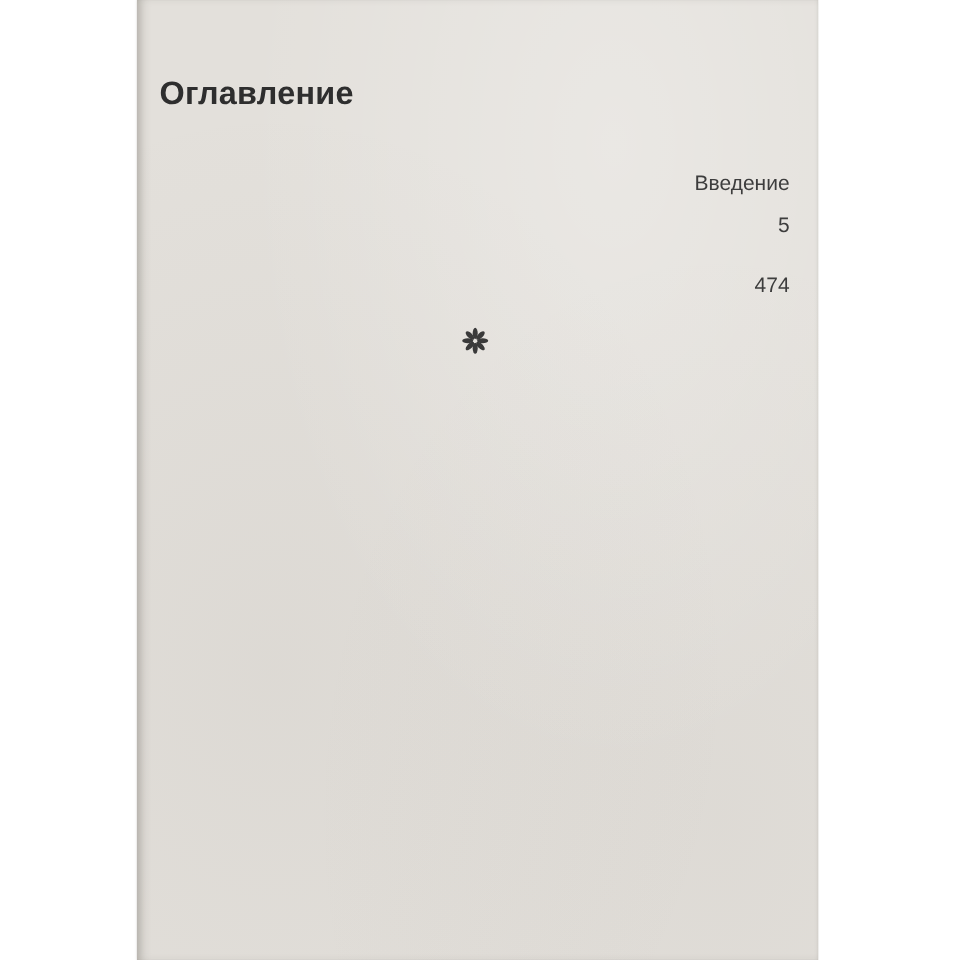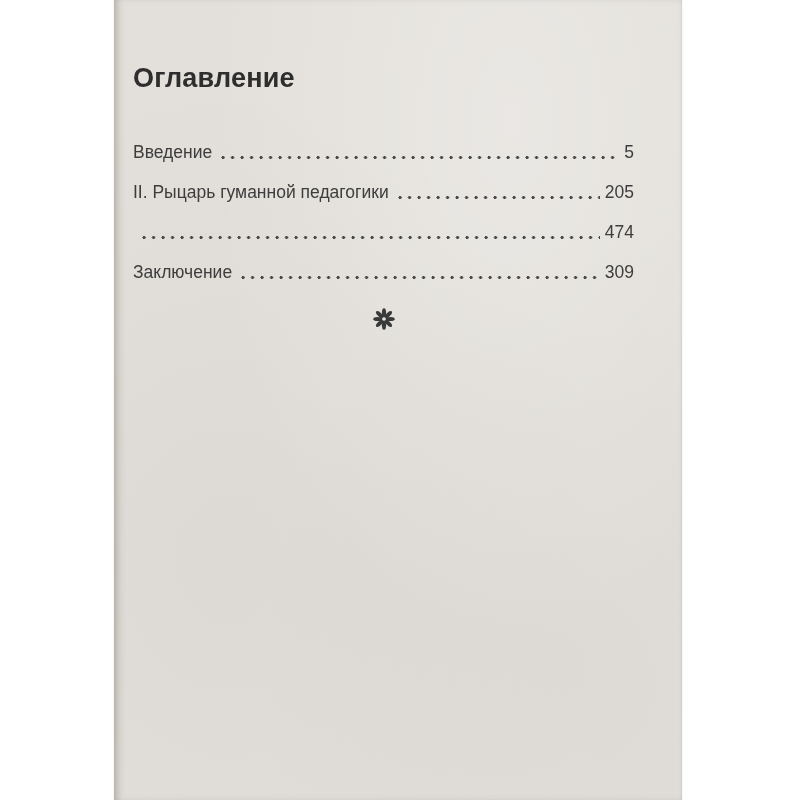--- a/index.html
+++ b/index.html
@@ -21,21 +21,21 @@
     background-image:
       radial-gradient(ellipse at 70% 15%, rgba(255,255,255,0.25), rgba(255,255,255,0) 55%),
       radial-gradient(ellipse at 20% 70%, rgba(120,110,100,0.06), rgba(120,110,100,0) 60%),
       radial-gradient(ellipse at 85% 85%, rgba(120,110,100,0.05), rgba(120,110,100,0) 50%);
     box-shadow:
       inset 7px 0 9px -5px rgba(95,90,82,0.45),
       inset -2px 0 3px -2px rgba(95,90,82,0.25),
       0 0 2px rgba(0,0,0,0.10);
   }
   .content {
-    padding: 0 48px 0 19px;
+    padding: 0 24px 0 19px;
     color: #3d3d3d;
   }
   .toc-title {
     margin: 62px 0 0 0;
     font-size: 27px;
     line-height: 32px;
     font-weight: 700;
     color: #2e2e2e;
     letter-spacing: 0.2px;
   }
@@ -43,20 +43,21 @@
     margin-top: 46px;
     font-size: 17.5px;
   }
   .toc-entry {
     margin-bottom: 15px;
   }
   .toc-line {
     display: flex;
     align-items: flex-end;
     line-height: 25px;
+    flex-direction: column;
   }
   .entry-text {
     white-space: nowrap;
     flex: 0 0 auto;
   }
   .leader {
     flex: 1 1 auto;
     height: 5px;
     margin: 0 5px 5px 9px;
     background-image: radial-gradient(circle at 2px 2.5px, #474747 1.35px, rgba(0,0,0,0) 1.8px);
@@ -88,36 +89,22 @@
           <div class="toc-line">
             <span class="entry-text">Введение</span>
             <span class="leader"></span>
             <span class="page-num">5</span>
           </div>
         </div>
         <div class="toc-entry">
         </div>
         <div class="toc-entry">
           <div class="toc-line">
-            <span class="entry-text">II. Рыцарь гуманной педагогики</span>
-            <span class="leader"></span>
-            <span class="page-num">205</span>
-          </div>
-        </div>
-        <div class="toc-entry">
-          <div class="toc-line">
             <span class="leader"></span>
             <span class="page-num">474</span>
-          </div>
-        </div>
-        <div class="toc-entry">
-          <div class="toc-line">
-            <span class="entry-text">Заключение</span>
-            <span class="leader"></span>
-            <span class="page-num">309</span>
           </div>
         </div>
       </div>
     <div class="ornament-wrap">
       <svg width="24" height="24" viewBox="-12 -12 24 24" aria-hidden="true">
         <g fill="#3a3a3a">
           <g id="petals">
               <ellipse cx="0" cy="-6.2" rx="2.1" ry="4.6" transform="rotate(0)"></ellipse>
               <ellipse cx="0" cy="-6.2" rx="2.1" ry="4.6" transform="rotate(45)"></ellipse>
               <ellipse cx="0" cy="-6.2" rx="2.1" ry="4.6" transform="rotate(90)"></ellipse>

